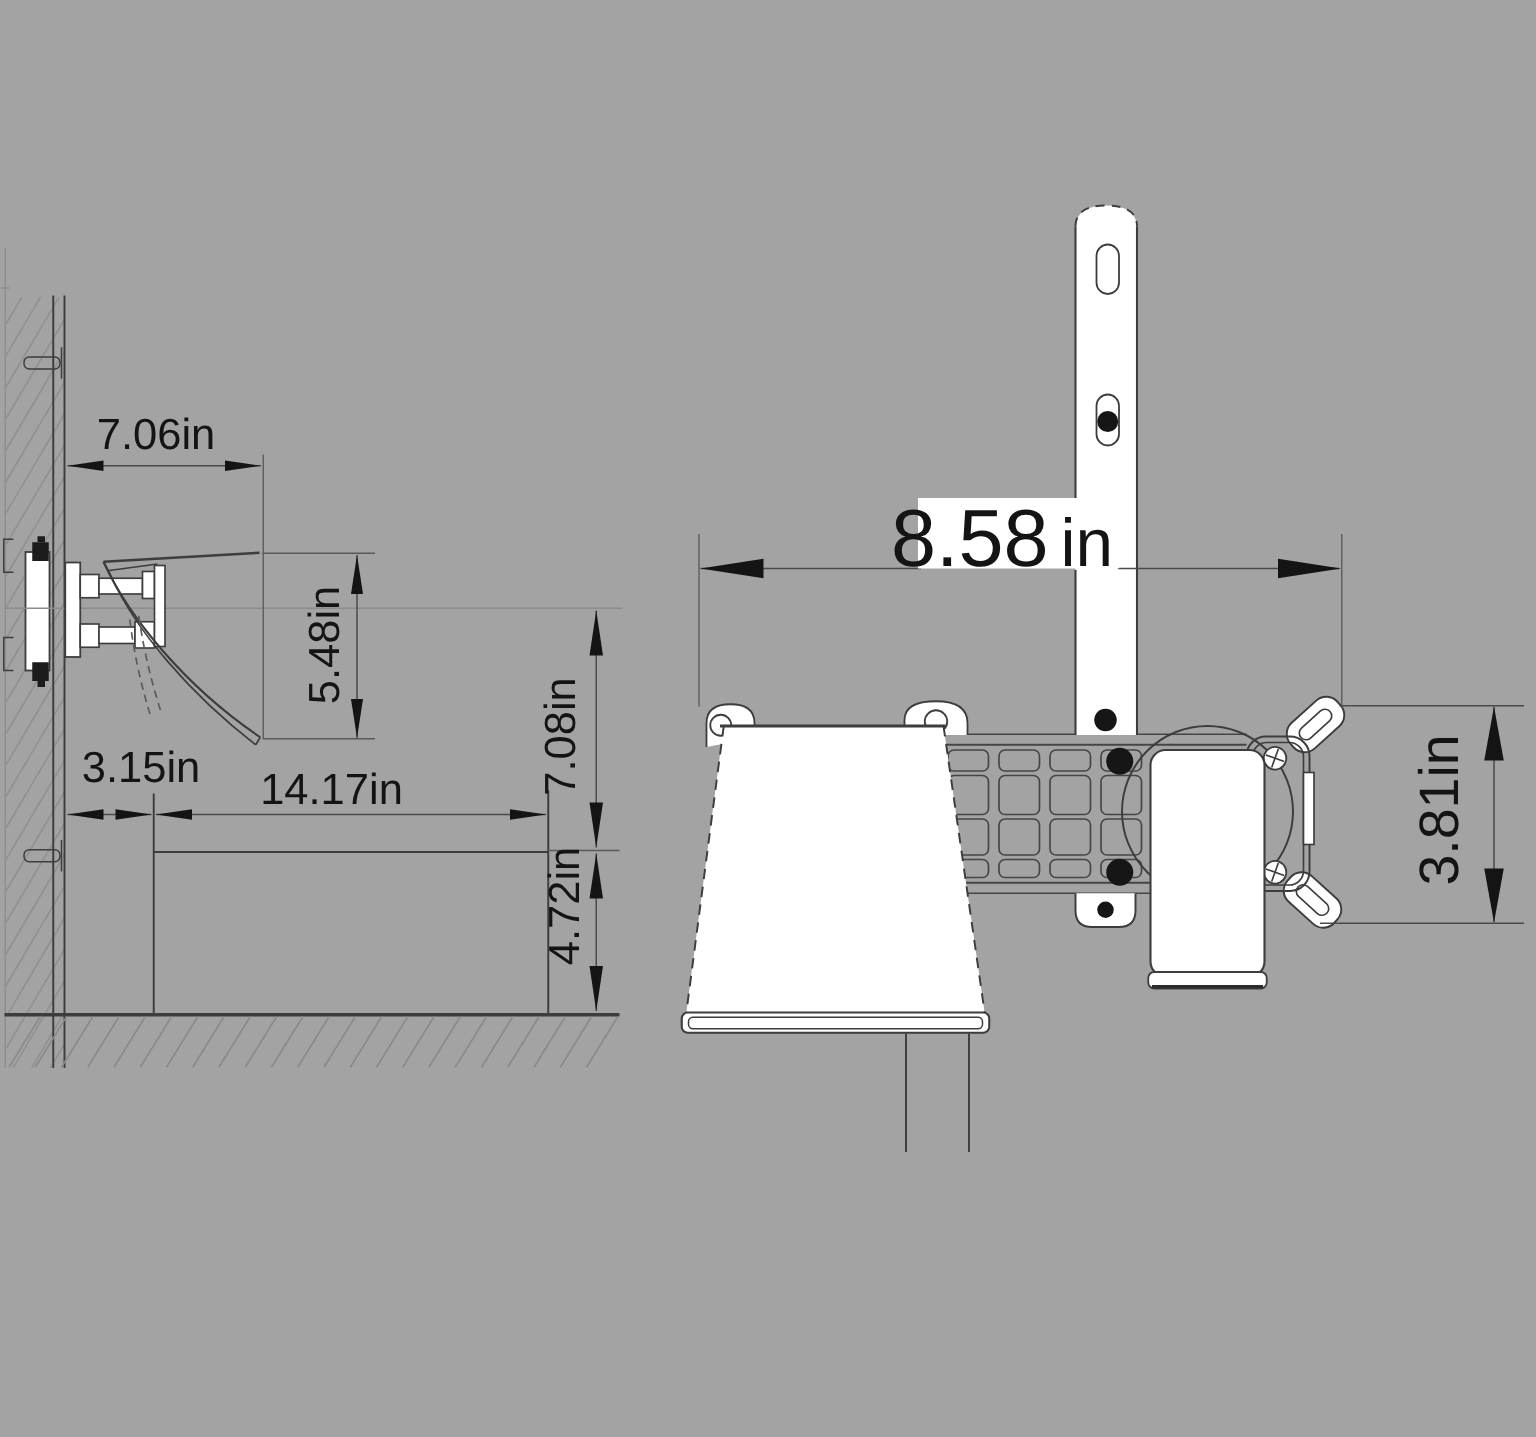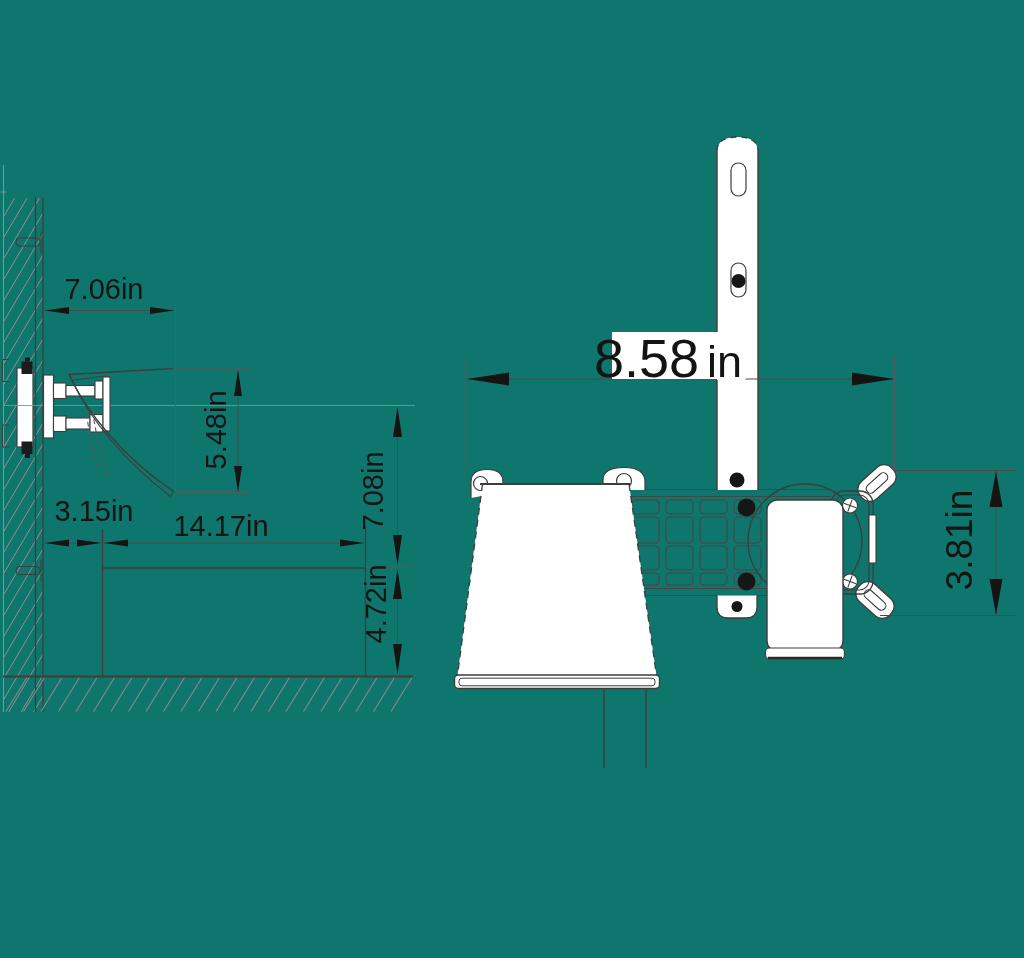--- a/index.html
+++ b/index.html
@@ -1,16 +1,16 @@
 <!DOCTYPE html>
 <html><head>
 <meta charset="utf-8">
 <style>
   html,body{margin:0;padding:0;background:#ffffff;}
-  .page{width:1024px;height:958px;position:relative;background:#0f766e;overflow:hidden;
+  .page{width:1024px;height:958px;position:relative;background:#a3a3a3;overflow:hidden;
         font-family:"Liberation Sans", sans-serif;}
   svg{position:absolute;top:0;left:0;}
   text{fill:#141414;font-family:"Liberation Sans", sans-serif;}
   .dimtxt{font-size:29px;}
   .dimtxt-big{font-size:54px;}
   .dimtxt-unit{font-size:45px;}
   .dimtxt-381{font-size:37px;}
   .outline{stroke:#3d3d3d;fill:none;}
   .outline-f{stroke:#3d3d3d;fill:#ffffff;}
   .dimline{stroke:#4a4a4a;stroke-width:1;fill:none;}

